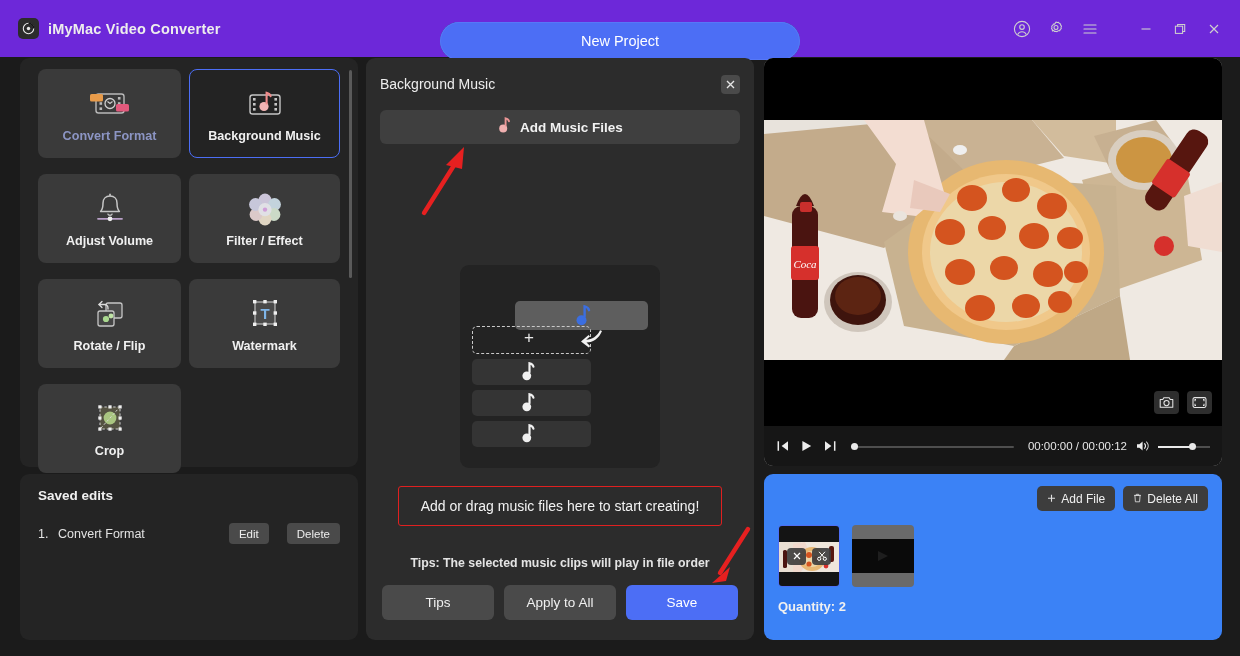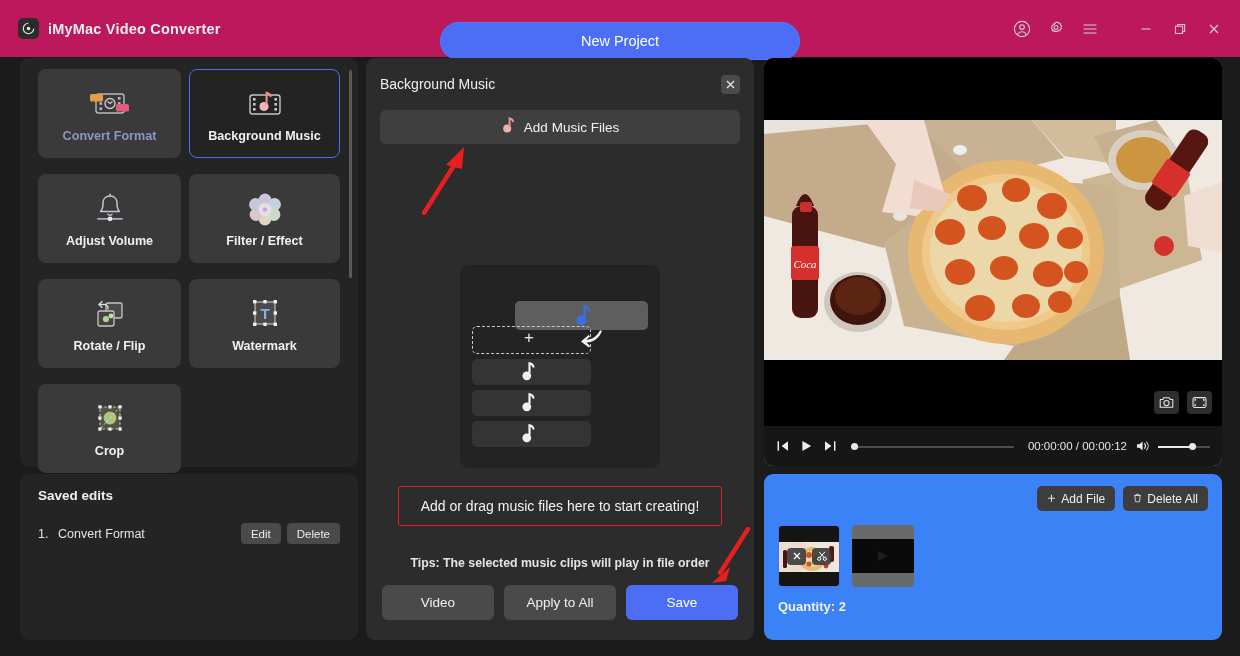--- a/index.html
+++ b/index.html
@@ -7,21 +7,21 @@
     width: 1240px; height: 656px;
     background: #1b1b1b;
     font-family: "Liberation Sans", sans-serif;
     overflow: hidden;
     -webkit-font-smoothing: antialiased;
   }
 
   
   #titlebar {
     position: absolute; top: 0; left: 0; width: 1240px; height: 57px;
-    background: #be185d;
+    background: #6d28d9;
     display: flex; align-items: center;
   }
   #app-brand { display: flex; align-items: center; gap: 9px; margin-left: 18px; }
   #app-logo {
     width: 21px; height: 21px; border-radius: 5px;
     background: #2c2c2c;
     display: flex; align-items: center; justify-content: center;
     color: #e8e8e8; font-size: 11px; line-height: 1;
   }
   #app-title { color: #ededed; font-size: 14.5px; font-weight: 700; letter-spacing: .2px; }
@@ -83,21 +83,21 @@
   }
   #saved-title { font-size: 13.5px; color: #f0f0f0; font-weight: 600; }
   .saved-row {
     display: flex; align-items: center; margin-top: 20px;
   }
   .saved-idx { font-size: 12.5px; color: #e2e2e2; width: 20px; }
   .saved-name { font-size: 12.5px; color: #e2e2e2; flex: 1; }
   .sbtn {
     height: 21px; padding: 0 10px; border-radius: 4px; background: #4a4a4a;
     color: #ededed; font-size: 11.5px; display: flex; align-items: center;
-    justify-content: center; cursor: pointer; margin-left: 6px;
+    justify-content: center; cursor: pointer; margin-left: 18px;
   }
 
   
   #center {
     position: absolute; left: 366px; top: 58px;
     width: 388px; height: 582px;
     background: #2c2c2c; border-radius: 9px;
     padding: 14px 14px 0 14px;
   }
   #center-head { display: flex; align-items: center; height: 24px; }
@@ -105,21 +105,21 @@
   #center-close {
     width: 19px; height: 19px; border-radius: 4px; background: #4a4a4a;
     display: flex; align-items: center; justify-content: center;
     color: #e6e6e6; font-size: 12px; cursor: pointer;
   }
   #add-music {
     margin-top: 14px; height: 34px; border-radius: 6px; background: #3f3f3f;
     display: flex; align-items: center; justify-content: center; gap: 8px;
     cursor: pointer;
   }
-  #add-music-label { font-size: 13.5px; color: #f2f2f2; font-weight: 400; }
+  #add-music-label { font-size: 13.5px; color: #f2f2f2; font-weight: 700; }
 
   
   #illus {
     position: absolute; left: 460px; top: 265px; width: 200px; height: 203px;
     background: #232323; border-radius: 9px;
   }
   .ill-bar { position: absolute; border-radius: 5px; background: #343434; }
   #ill-top { left: 55px; top: 36px; width: 133px; height: 29px; background: #5e5e5e; }
   #ill-dash {
     left: 12px; top: 61px; width: 119px; height: 28px;
@@ -468,21 +468,21 @@
     </span>
   </div>
 </div>
 
 <div id="dragbox">
   <div id="dragbox-label">Add or drag music files here to start creating!</div>
 </div>
 <div id="tips">Tips: The selected music clips will play in file order</div>
 
 <div id="cbtns">
-  <div class="cbtn">Video</div>
+  <div class="cbtn">Tips</div>
   <div class="cbtn">Apply to All</div>
   <div class="cbtn primary">Save</div>
 </div>
 
 <div id="preview">
   <div id="video-stage">
     <div id="video-img">
       <svg width="458" height="240" viewBox="0 0 458 240">
         <rect width="458" height="240" fill="#efe9e2"></rect>
         <path d="M0 0h170l-40 46-130 18z" fill="#e8e3dc"></path>

